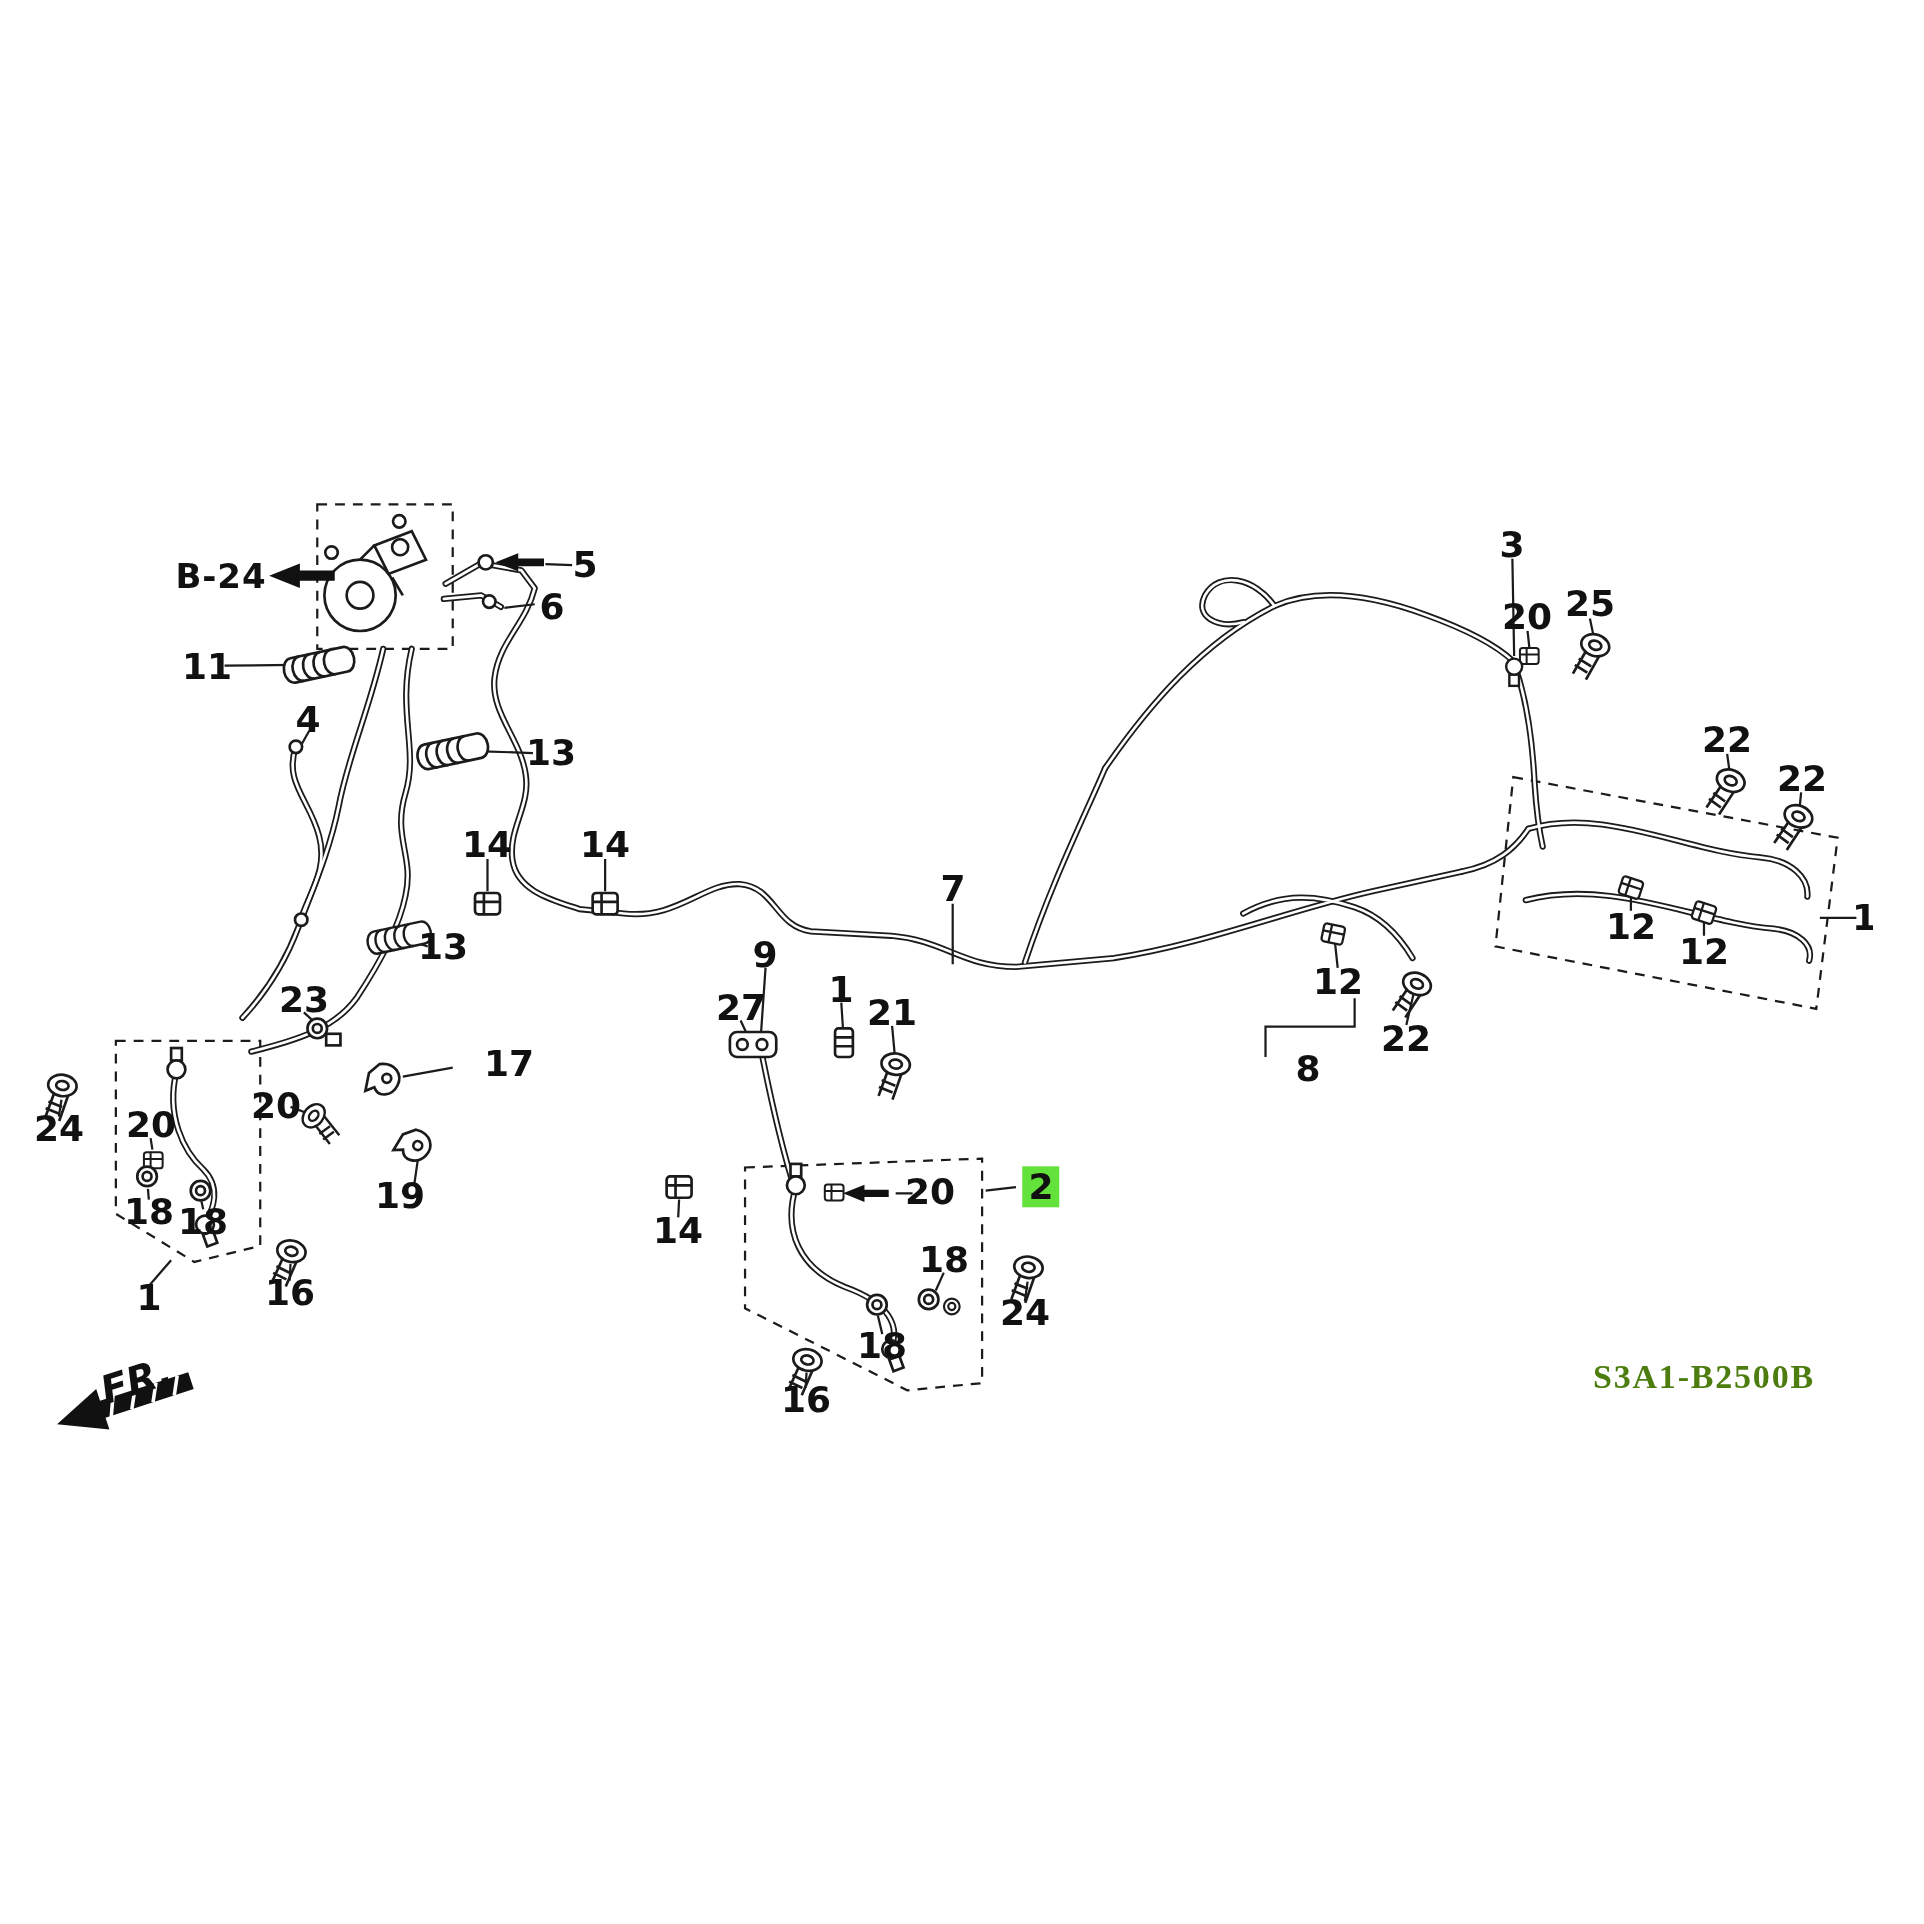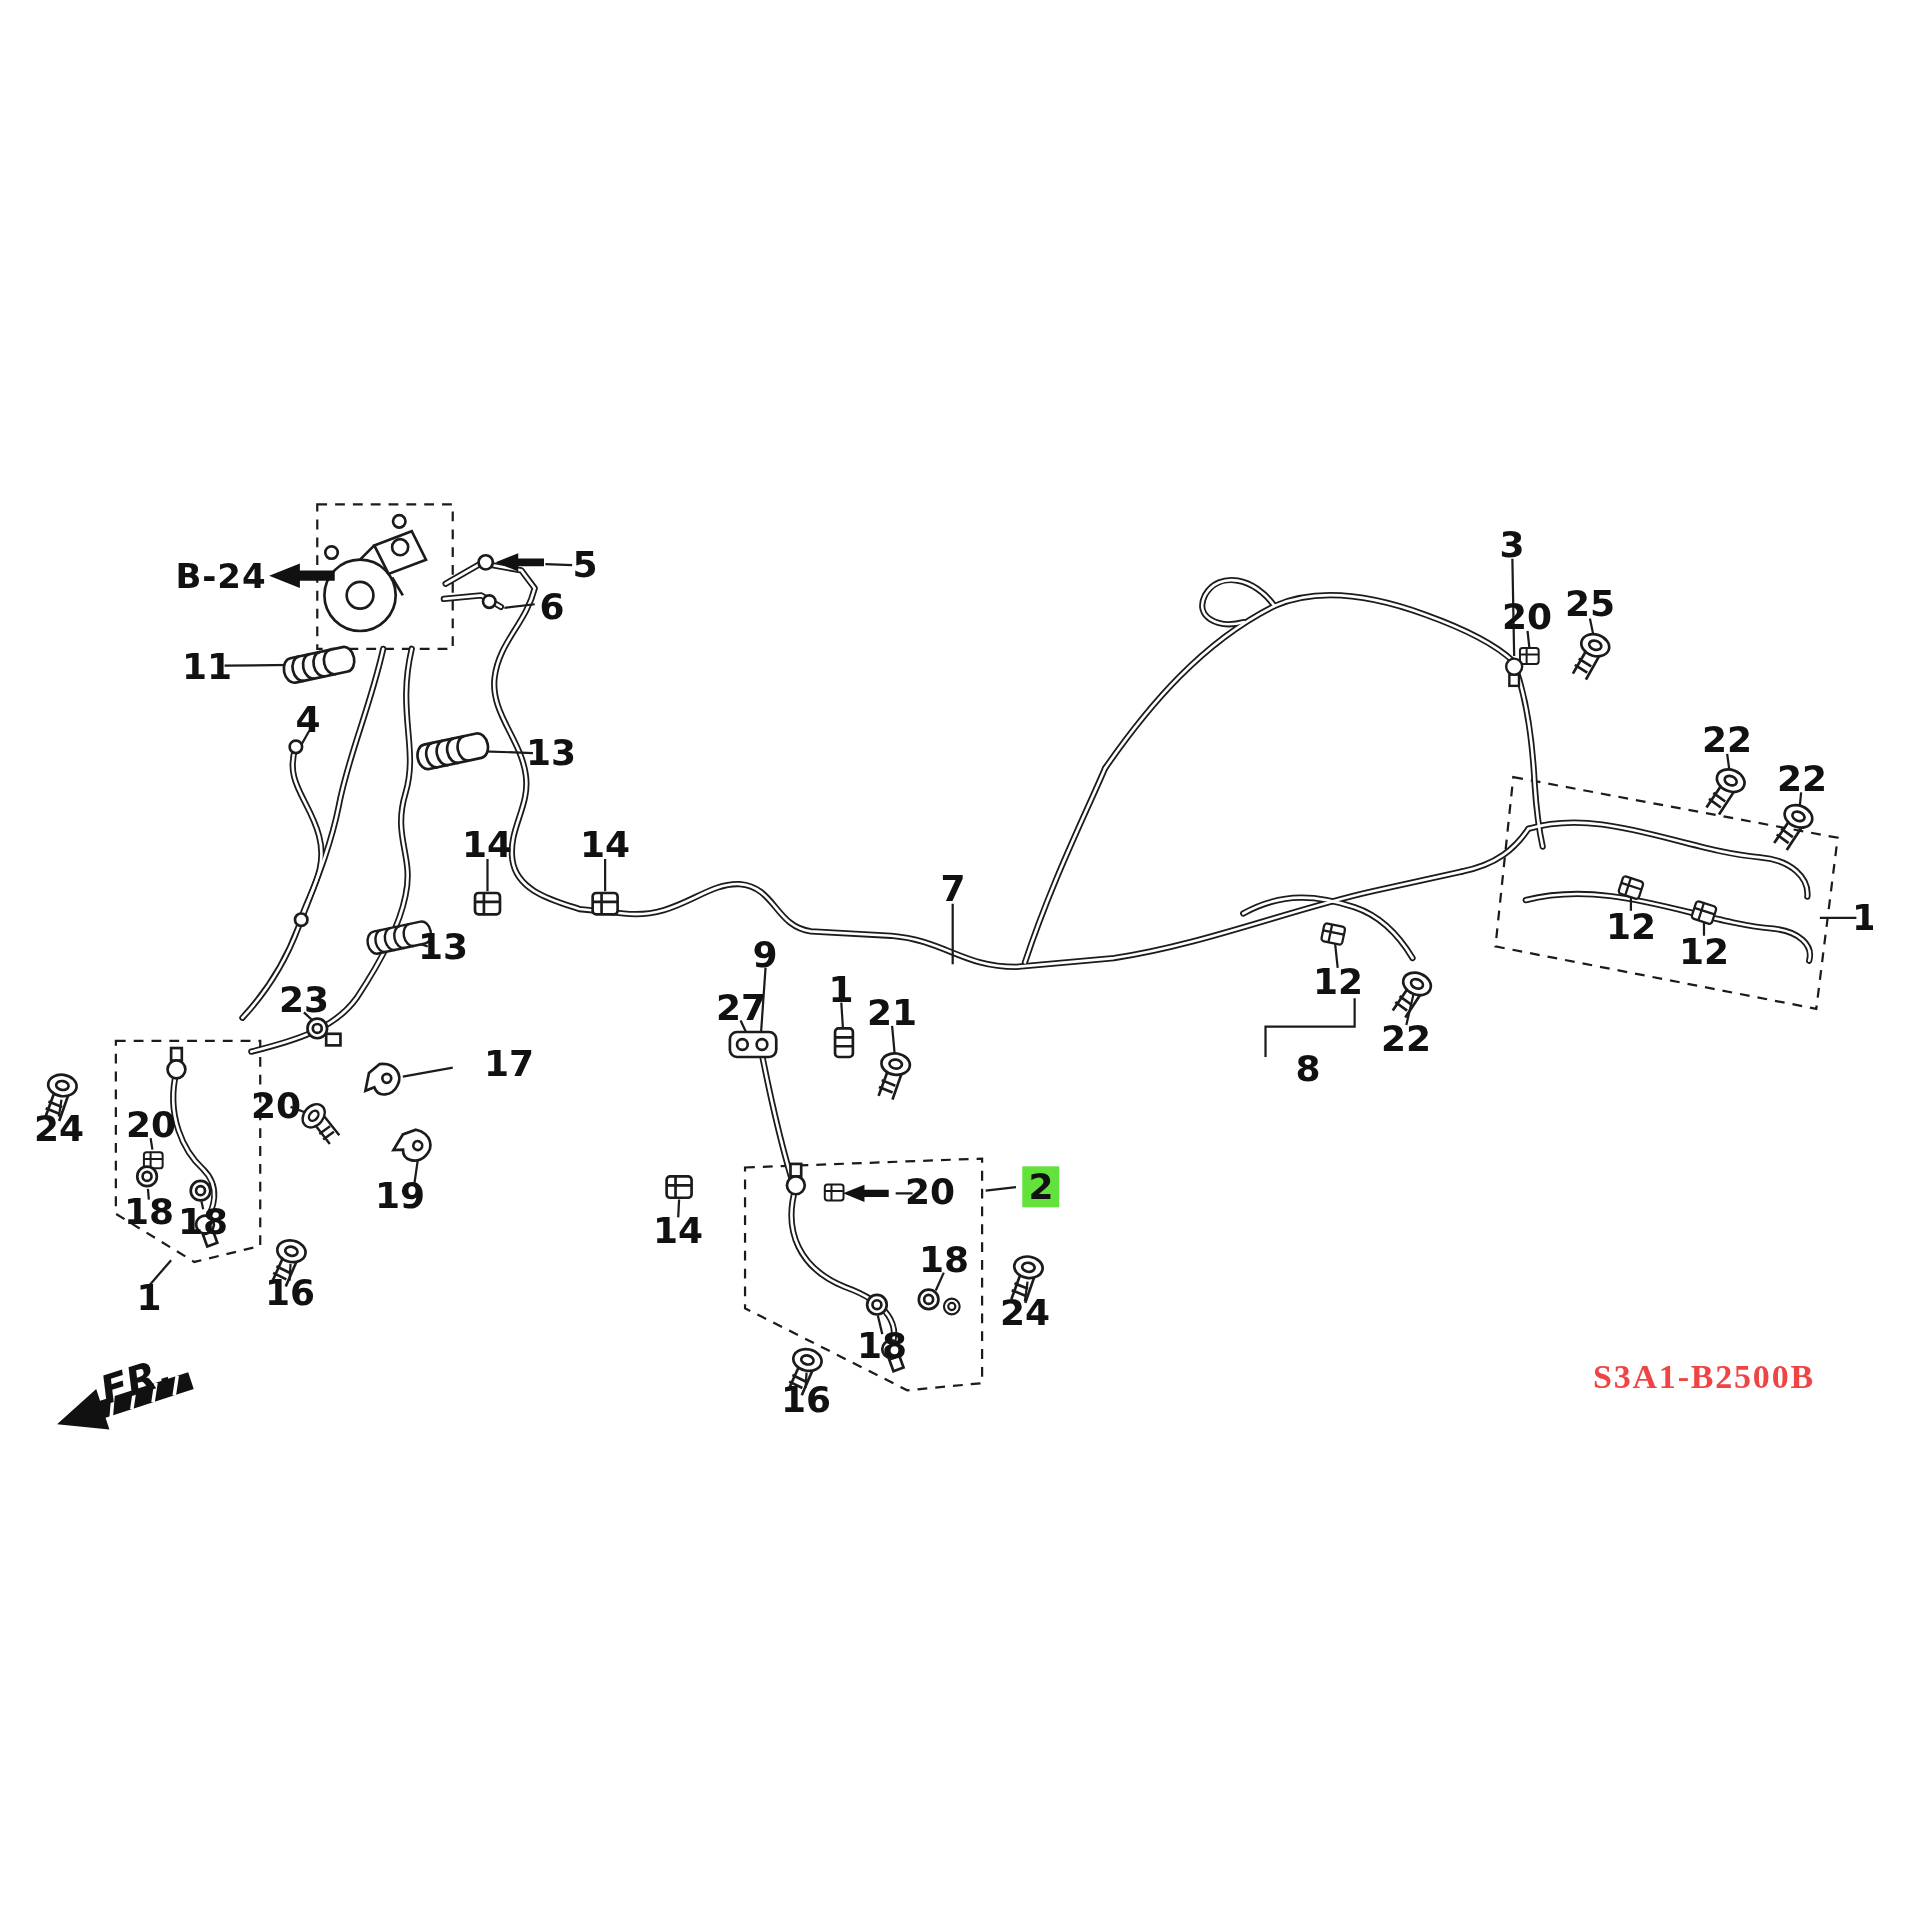--- a/index.html
+++ b/index.html
@@ -13,21 +13,21 @@
   .leader{fill:none;stroke:#1b1b1b;stroke-width:2.5;}
   .dash{fill:none;stroke:#1b1b1b;stroke-width:2.5;stroke-dasharray:11 9;}
   .part{fill:#ffffff;stroke:#1b1b1b;stroke-width:3;}
   .solid{fill:#111111;stroke:none;}
 
   .callout-layer{position:absolute;left:0;top:0;width:1925px;height:1925px;}
   .callout{position:absolute;transform:translate(-50%,-50%);font-weight:bold;font-size:36px;
            line-height:1;color:#111;padding:2.7px 6.2px;white-space:nowrap;cursor:pointer;}
   .callout.ref{font-size:34px;letter-spacing:0.9px;}
   .code-label{position:absolute;left:1593px;top:1358px;font-family:"Liberation Serif",serif;
-              font-weight:bold;font-size:34px;letter-spacing:1.8px;color:#ef4444;}
+              font-weight:bold;font-size:34px;letter-spacing:1.8px;color:#4d7c0f;}
   .fr-label{position:absolute;left:100px;top:1358px;font-weight:bold;font-style:italic;
             font-size:39px;color:#111;transform:rotate(-18deg);}
 </style>
 </head>
 <body>
 
 <div class="canvas">
 
   <svg class="art" viewBox="0 0 2160 2160">
     <defs>

